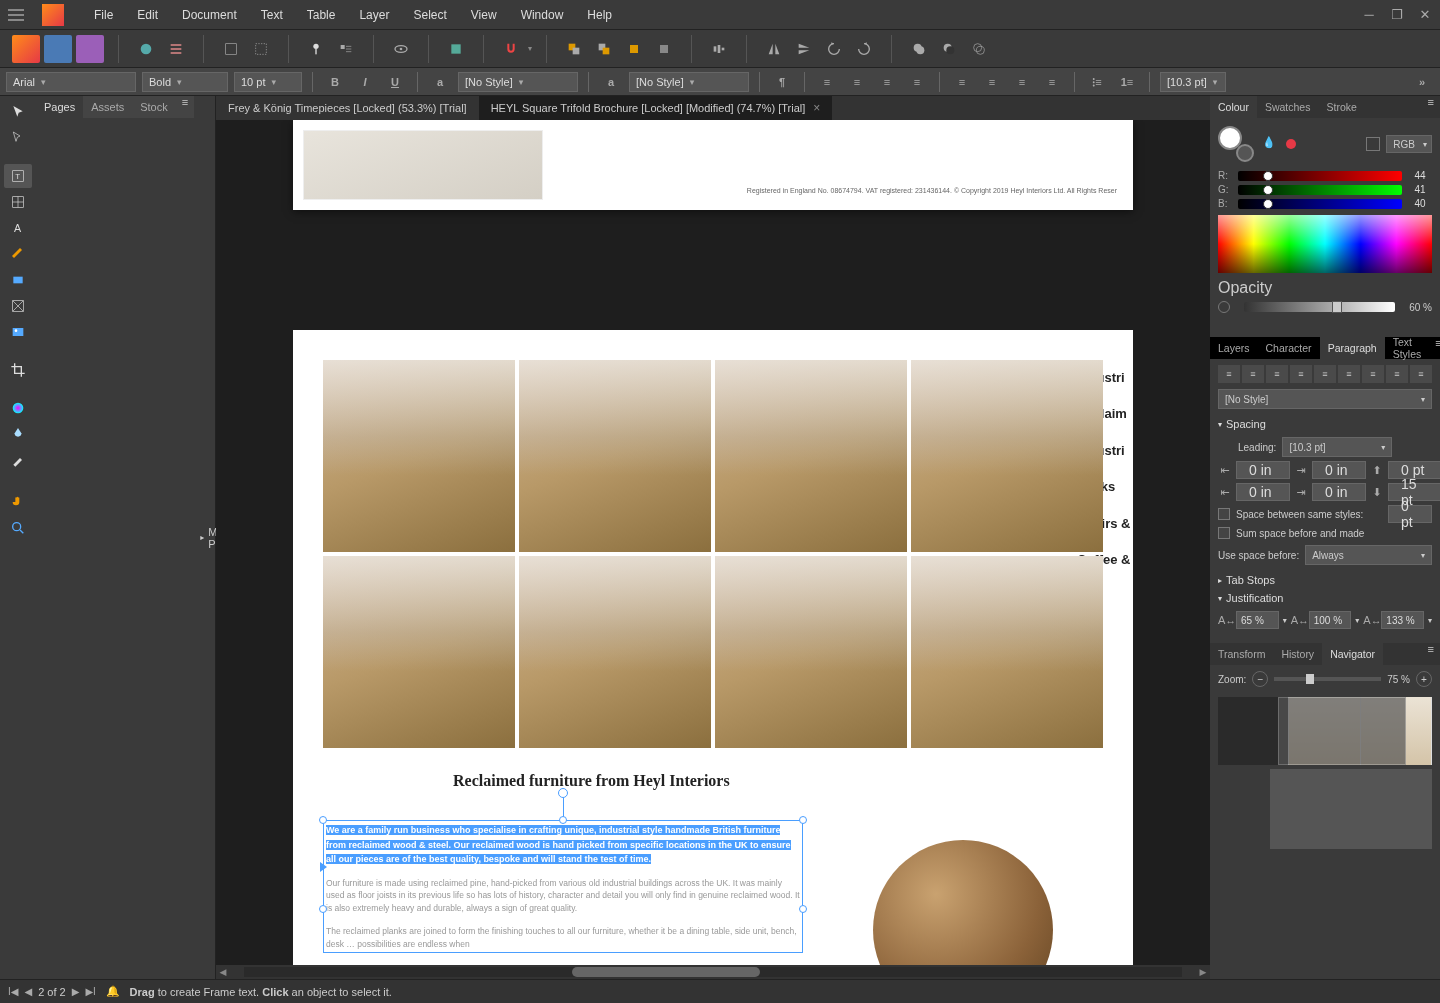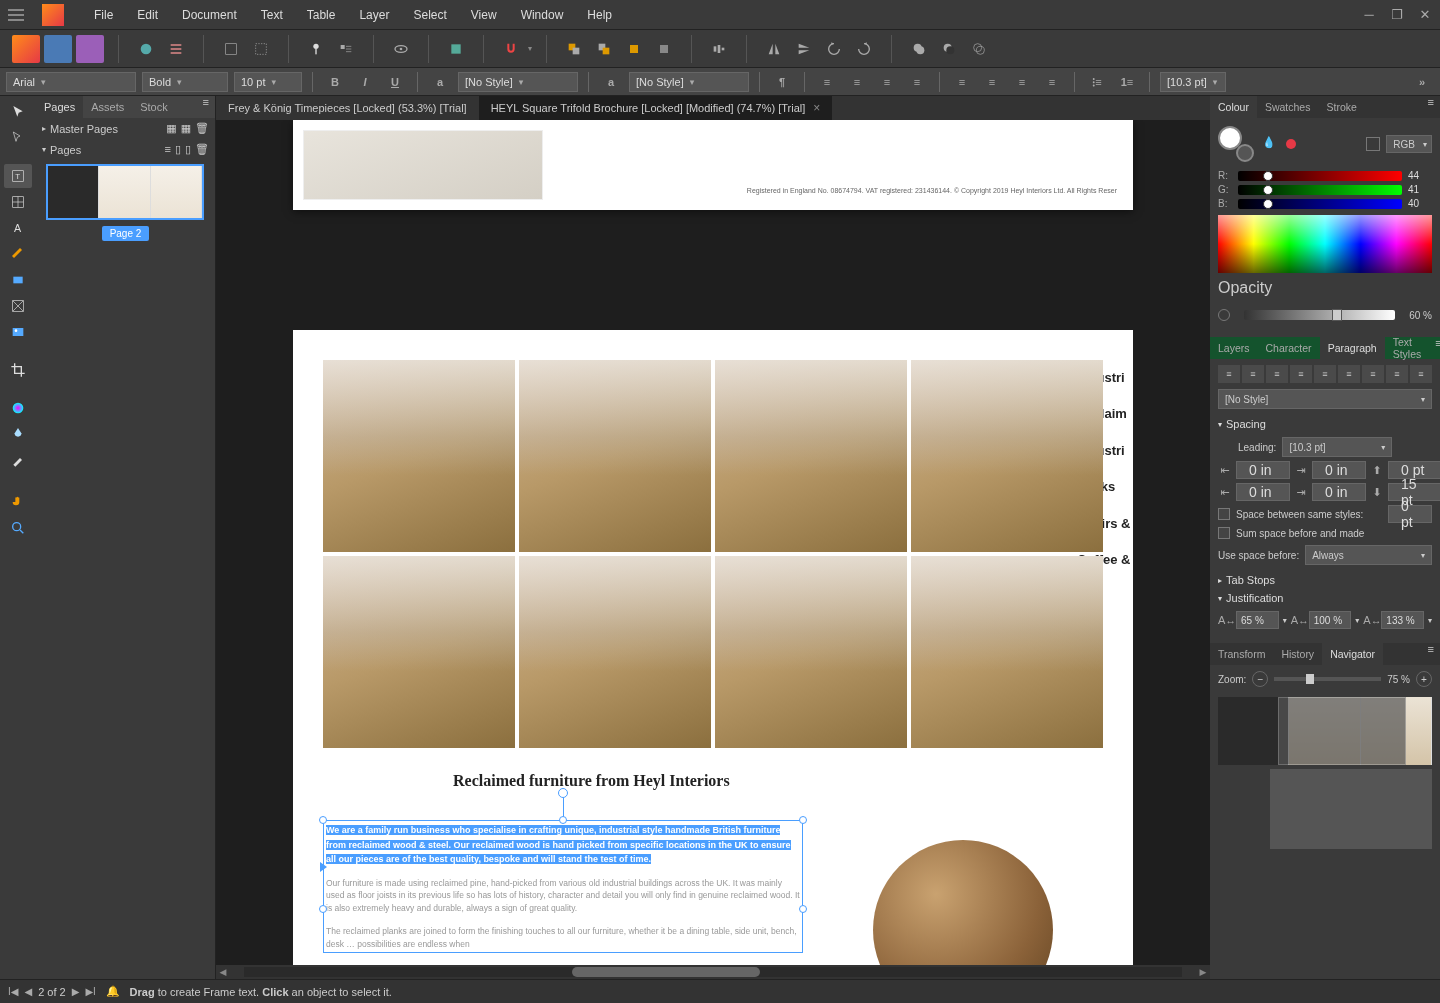--- a/index.html
+++ b/index.html
@@ -21,21 +21,21 @@
 .persona3{background:#9b5fb8}
 .context-bar{height:28px;background:#444;display:flex;align-items:center;padding:0 6px;gap:6px;border-bottom:1px solid #222}
 .dropdown{background:#555;border:1px solid #666;height:20px;display:flex;align-items:center;padding:0 6px;font-size:11px;color:#ddd;position:relative;cursor:pointer}
 .dropdown::after{content:'▾';margin-left:6px;font-size:9px;color:#aaa}
 .ctx-btn{width:24px;height:20px;display:flex;align-items:center;justify-content:center;cursor:pointer;font-weight:bold;color:#aaa}
 .ctx-sep{width:1px;height:20px;background:#666;margin:0 4px}
 .main-area{display:flex;height:calc(100% - 96px - 24px)}
 .left-tools{width:36px;background:#3a3a3a;display:flex;flex-direction:column;align-items:center;padding:4px 0;gap:2px}
 .tool-btn{width:28px;height:24px;display:flex;align-items:center;justify-content:center;cursor:pointer;color:#ccc;border-radius:2px}
 .tool-btn.active{background:#555}
-.left-panel{width:180px;background:#3a3a3a;border-right:1px solid #222;display:flex;flex-direction:column}
+.left-panel{width:180px;background:#3a3a3a;border-right:1px solid #222;display:flex;flex-direction:row}
 .panel-tabs{display:flex;height:22px;background:#444;font-size:11px}
 .panel-tab{padding:0 8px;display:flex;align-items:center;cursor:pointer;color:#aaa}
 .panel-tab.active{background:#3a3a3a;color:#ddd}
 .panel-tab-menu{margin-left:auto;padding:0 6px;cursor:pointer}
 .pages-section{padding:4px 6px;font-size:11px;color:#ccc;display:flex;align-items:center;gap:4px}
 .pages-section .tri{font-size:8px}
 .page-thumb-container{padding:4px 10px}
 .page-thumb{width:158px;height:56px;background:#fff;border:1px solid #666;margin-bottom:2px;display:flex}
 .page-thumb.selected{border:2px solid #4a9eff}
 .page-thumb-cell{flex:1;border-right:1px solid #ddd;background:linear-gradient(180deg,#f5f0e8,#ebe3d5);display:flex;align-items:center;justify-content:center;font-size:7px;color:#b89968}
@@ -89,27 +89,27 @@
 .cm-icon{width:14px;height:14px;border:1px solid #777}
 .cm-dropdown{background:#555;border:1px solid #666;height:18px;padding:0 16px 0 6px;font-size:10px;display:flex;align-items:center;position:relative}
 .cm-dropdown::after{content:'▾';position:absolute;right:4px;font-size:8px}
 .rgb-row{display:flex;align-items:center;gap:6px;margin:3px 0;font-size:10px}
 .rgb-label{width:14px;color:#aaa}
 .rgb-slider{flex:1;height:10px;border-radius:2px;position:relative}
 .rgb-slider-r{background:linear-gradient(90deg,#000,#f00)}
 .rgb-slider-g{background:linear-gradient(90deg,#000,#0f0)}
 .rgb-slider-b{background:linear-gradient(90deg,#000,#00f)}
 .rgb-thumb{width:10px;height:10px;background:#fff;border:1px solid #333;border-radius:50%;position:absolute;top:0;left:15%}
-.rgb-val{width:24px;text-align:left;color:#ddd}
+.rgb-val{width:24px;text-align:center;color:#ddd}
 .hue-field{width:100%;height:58px;background:linear-gradient(90deg,red,yellow,lime,cyan,blue,magenta,red);position:relative;margin:6px 0}
 .hue-field::after{content:'';position:absolute;inset:0;background:linear-gradient(180deg,rgba(255,255,255,0.6),transparent 50%,rgba(0,0,0,0.6))}
-.opacity-row{display:flex;align-items:center;gap:14px;font-size:10px;margin-top:12px}
+.opacity-row{display:flex;align-items:center;gap:14px;font-size:10px;margin-top:4px}
 .opacity-slider{flex:1;height:10px;background:linear-gradient(90deg,#333,#fff);position:relative;border-radius:2px}
 .opacity-thumb{width:10px;height:12px;background:#ccc;border:1px solid #555;position:absolute;top:-1px;left:58%}
-.layers-tabs{display:flex;height:22px;background:#14532d;margin-top:8px}
+.layers-tabs{display:flex;height:22px;background:#000000;margin-top:16px}
 .para-section{padding:6px 8px}
 .align-row{display:flex;gap:2px;margin-bottom:6px}
 .align-btn{width:22px;height:18px;background:#4a4a4a;display:flex;align-items:center;justify-content:center;cursor:pointer;font-size:9px;color:#ccc}
 .para-dropdown{width:100%;background:#555;border:1px solid #666;height:20px;padding:0 6px;font-size:10px;display:flex;align-items:center;position:relative;margin-bottom:6px}
 .para-dropdown::after{content:'▾';position:absolute;right:6px;font-size:8px}
 .section-head{display:flex;align-items:center;gap:4px;font-size:11px;color:#ddd;padding:3px 0;cursor:pointer}
 .section-head .arr{font-size:8px}
 .leading-row{display:flex;align-items:center;gap:6px;font-size:10px;margin:4px 0;padding-left:20px}
 .num-input{background:#555;border:1px solid #666;height:18px;width:54px;padding:0 12px;font-size:14px;color:#ddd;display:flex;align-items:center;position:relative}
 .spacing-grid{display:grid;grid-template-columns:auto 1fr auto 1fr auto 1fr;gap:4px;align-items:center;font-size:10px;margin:4px 0}

